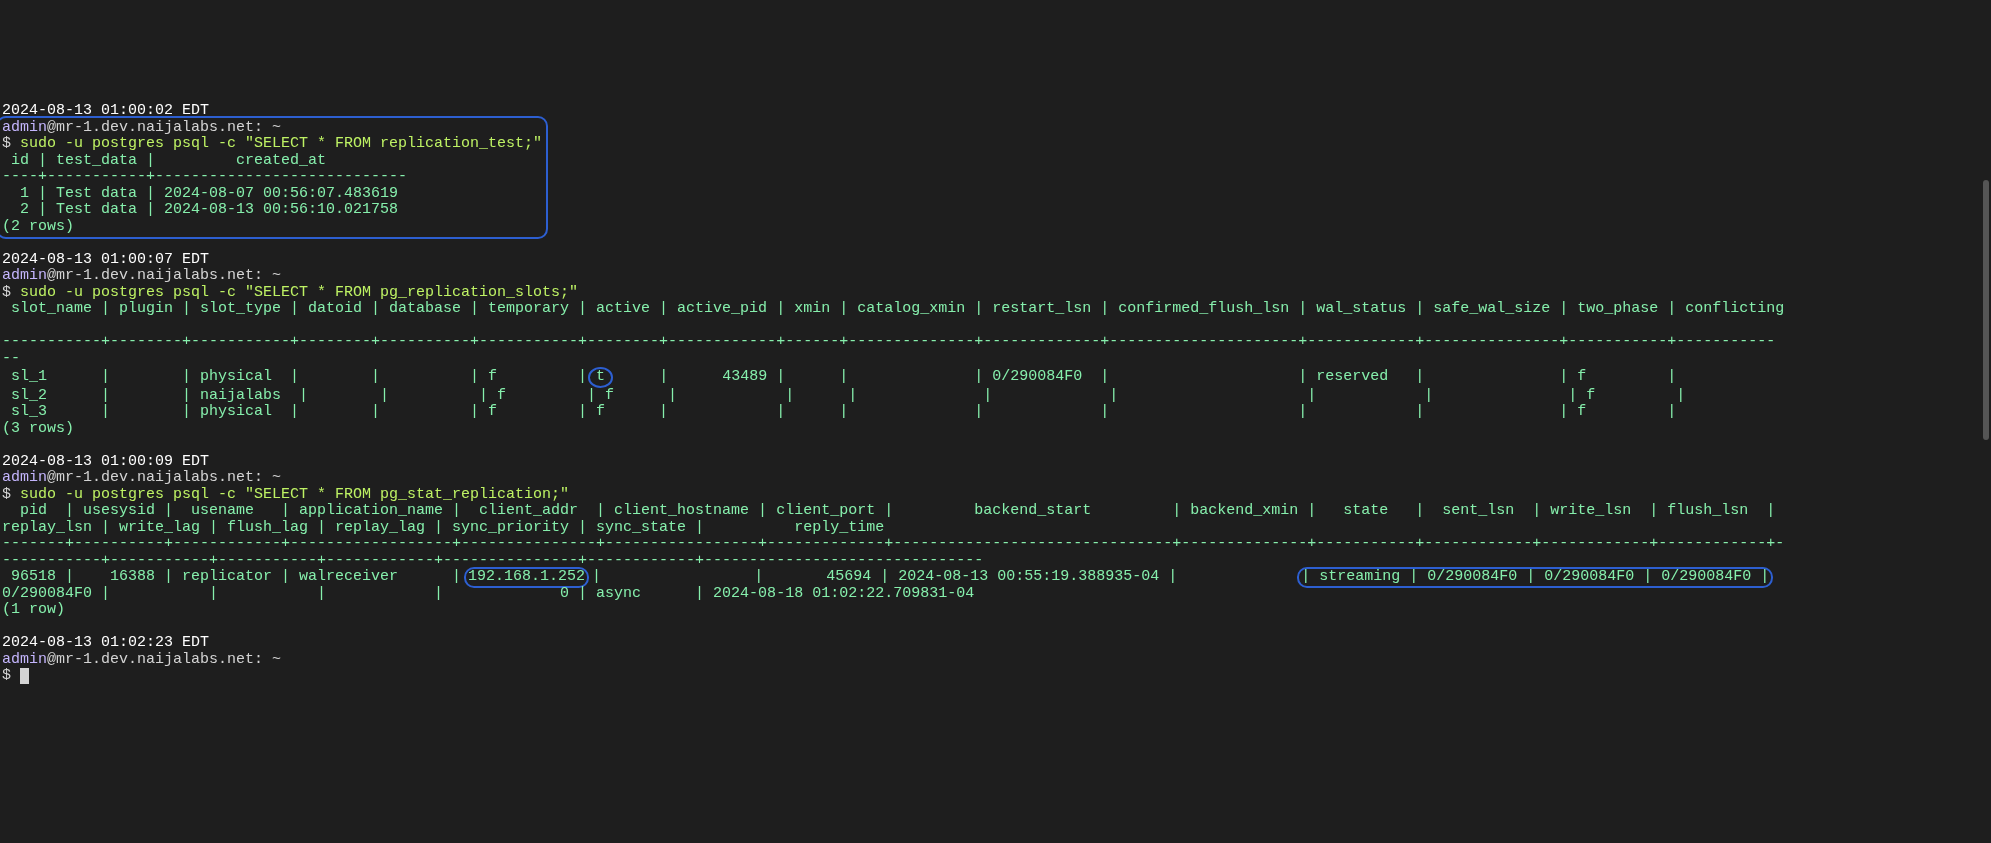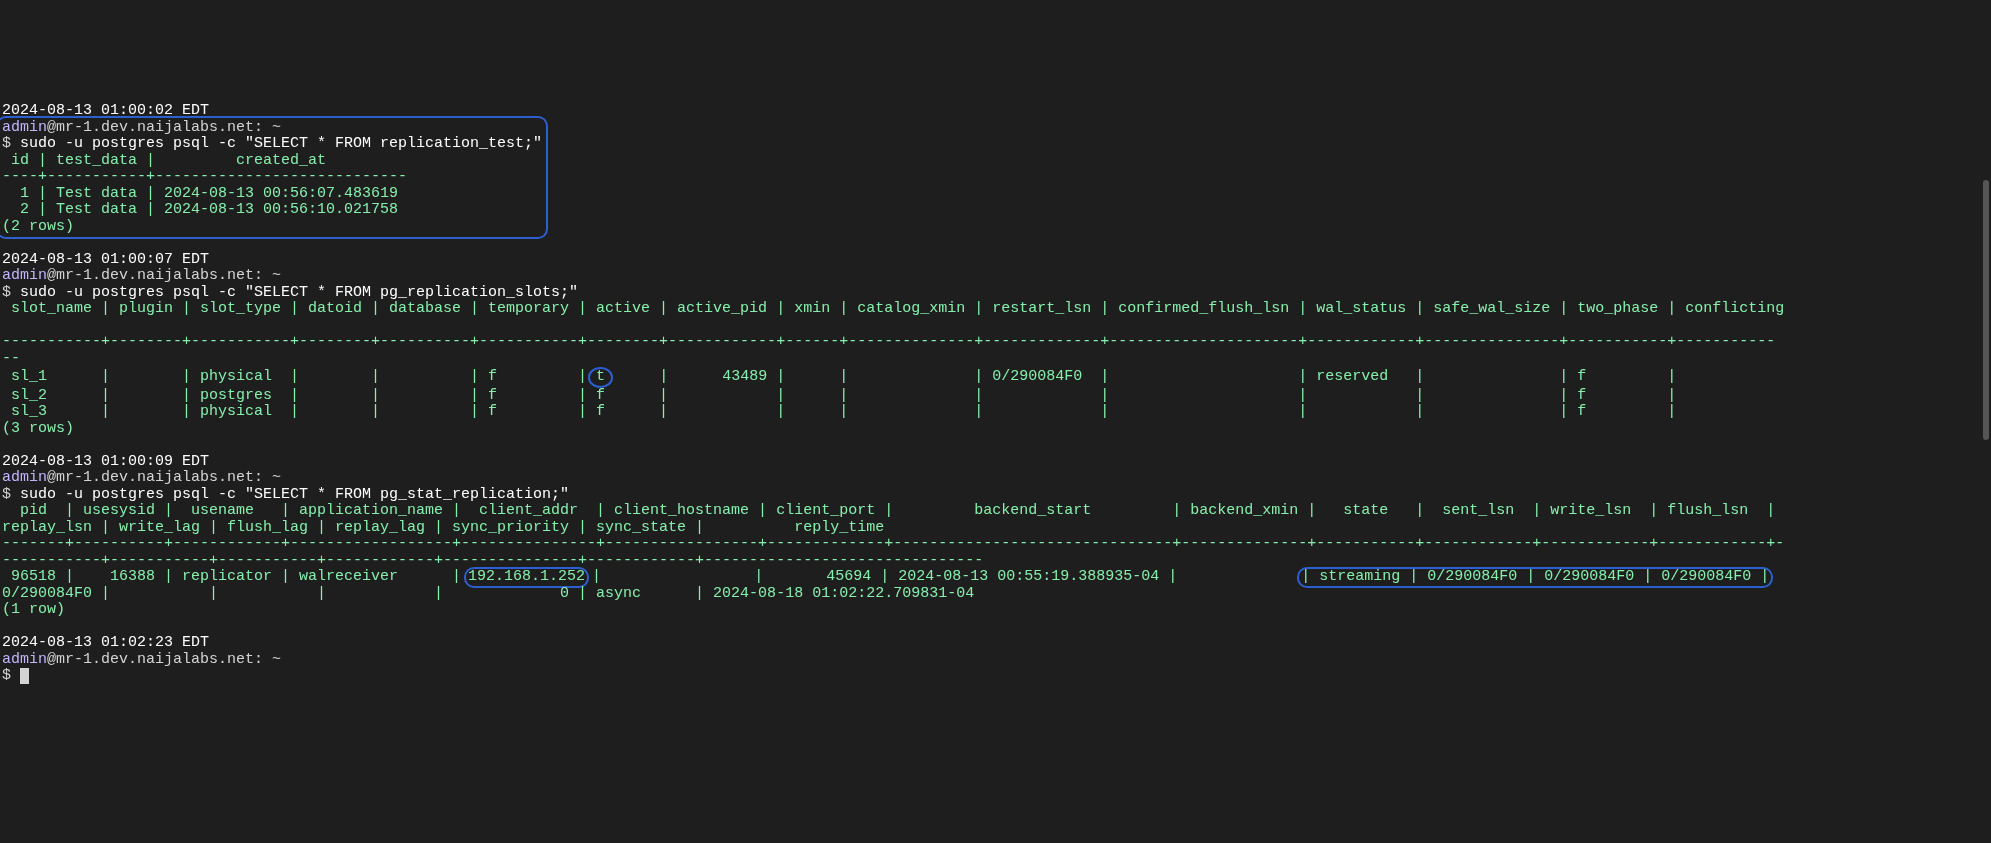--- a/index.html
+++ b/index.html
@@ -17,21 +17,21 @@
     padding: 4px 2px;
     min-width: 1991px;
     min-height: 843px;
     box-sizing: border-box;
   }
   .dim { color: #ffffff; }
   .user { color: #c4b5fd; }
   .host { color: #d4d4d4; }
   .prompt-tilde { color: #d4d4d4; }
   .dollar { color: #d4d4d4; }
-  .cmd { color: #ffffff; font-family: Liberation Mono, monospace; }
+  .cmd { color: #bef264; font-family: Liberation Mono, monospace; }
   .out { color: #86efac; }
   .highlight-box {
     border: 2px solid #2d5fd1;
     border-radius: 10px;
     display: inline-block;
     padding: 2px 4px;
     margin: -4px -6px;
   }
   .highlight-box.wide {
     padding: 0 2px;
@@ -64,33 +64,33 @@
 <body>
 
 
 
 <div class="terminal">
 <span class="dim">2024-08-13 01:00:02 EDT</span>
 <span class="highlight-box"><span class="user">admin</span><span class="host">@</span><span class="host">mr-1.dev.naijalabs.net</span><span class="prompt-tilde">: ~</span>
 <span class="dollar">$</span><span class="cmd"> sudo -u postgres psql -c "SELECT * FROM replication_test;"</span>
 <span class="out"> id | test_data |         created_at</span>
 <span class="out">----+-----------+----------------------------</span>
-<span class="out">  1 | Test data | 2024-08-13 00:56:07.483619</span>
+<span class="out">  1 | Test data | 2024-08-07 00:56:07.483619</span>
 <span class="out">  2 | Test data | 2024-08-13 00:56:10.021758</span>
 <span class="out">(2 rows)</span></span>
 
 <span class="dim">2024-08-13 01:00:07 EDT</span>
 <span class="user">admin</span><span class="host">@</span><span class="host">mr-1.dev.naijalabs.net</span><span class="prompt-tilde">: ~</span>
 <span class="dollar">$</span><span class="cmd"> sudo -u postgres psql -c "SELECT * FROM pg_replication_slots;"</span>
 <span class="out"> slot_name | plugin | slot_type | datoid | database | temporary | active | active_pid | xmin | catalog_xmin | restart_lsn | confirmed_flush_lsn | wal_status | safe_wal_size | two_phase | conflicting</span>
 
 <span class="out">-----------+--------+-----------+--------+----------+-----------+--------+------------+------+--------------+-------------+---------------------+------------+---------------+-----------+-----------</span>
 <span class="out">--</span>
 <span class="out"> sl_1      |        | physical  |        |          | f         | </span><span class="hl-circle"><span class="out">t</span></span><span class="out">      |      43489 |      |              | 0/290084F0  |                     | reserved   |               | f         |</span>
-<span class="out"> sl_2      |        | postgres  |        |          | f         | f      |            |      |              |             |                     |            |               | f         |</span>
+<span class="out"> sl_2      |        | naijalabs  |        |          | f         | f      |            |      |              |             |                     |            |               | f         |</span>
 <span class="out"> sl_3      |        | physical  |        |          | f         | f      |            |      |              |             |                     |            |               | f         |</span>
 <span class="out">(3 rows)</span>
 
 <span class="dim">2024-08-13 01:00:09 EDT</span>
 <span class="user">admin</span><span class="host">@</span><span class="host">mr-1.dev.naijalabs.net</span><span class="prompt-tilde">: ~</span>
 <span class="dollar">$</span><span class="cmd"> sudo -u postgres psql -c "SELECT * FROM pg_stat_replication;"</span>
 <span class="out">  pid  | usesysid |  usename   | application_name |  client_addr  | client_hostname | client_port |         backend_start         | backend_xmin |   state   |  sent_lsn  | write_lsn  | flush_lsn  | </span>
 <span class="out">replay_lsn | write_lag | flush_lag | replay_lag | sync_priority | sync_state |          reply_time</span>
 <span class="out">-------+----------+------------+------------------+---------------+-----------------+-------------+-------------------------------+--------------+-----------+------------+------------+------------+-</span>
 <span class="out">-----------+-----------+-----------+------------+---------------+------------+-------------------------------</span>

